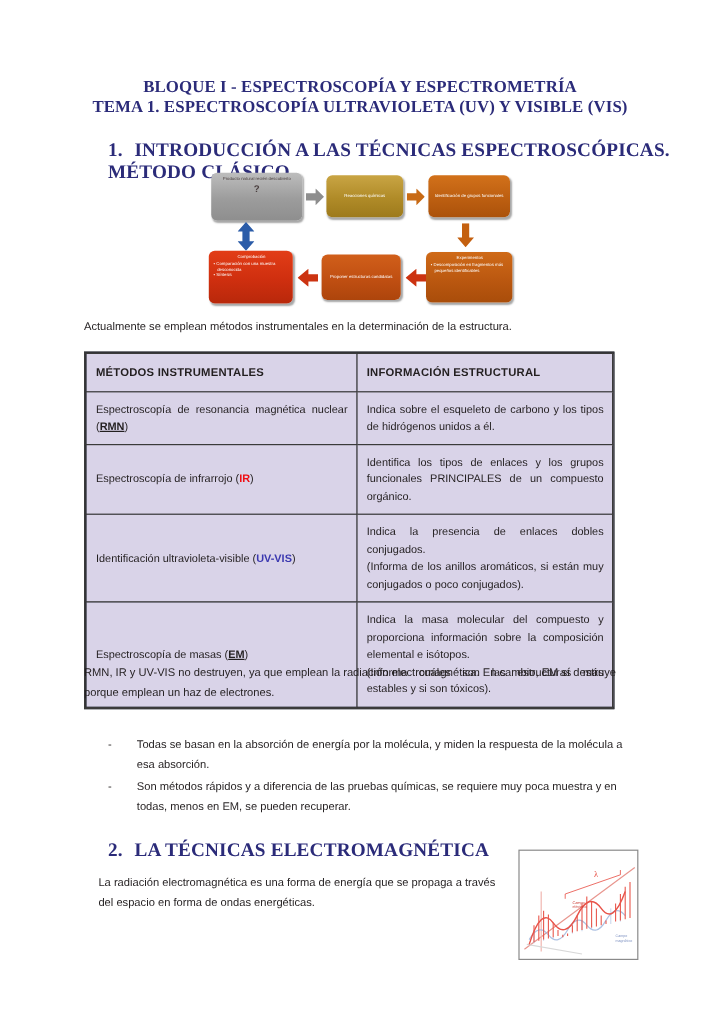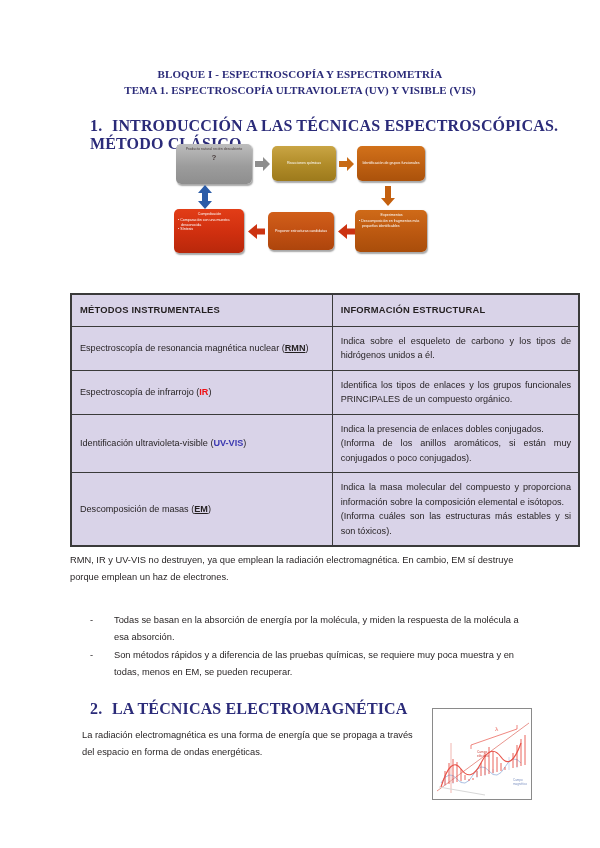--- a/index.html
+++ b/index.html
@@ -22,21 +22,21 @@
 
   
   .doc-title {
     position: absolute;
     left: 0; right: 0;
     top: 66px;
     text-align: center;
     color: #2b2b79;
     font-family: "Liberation Serif", serif;
     font-weight: bold;
-    font-size: 11px;
+    font-size: 14px;
     letter-spacing: 0.1px;
     line-height: 16px;
   }
   .doc-title .line2 { display: block; }
 
   .section-heading {
     position: absolute;
     color: #2b2b79;
     font-family: "Liberation Serif", serif;
     font-weight: bold;
@@ -84,21 +84,21 @@
     position: absolute;
     left: 4px;
     top: 0;
   }
 
   
   .table-wrap {
     position: absolute;
     left: 70px;
     top: 293px;
-    width: 510px;
+    width: 442px;
     border: 1.6px solid #3a3a3a;
     box-sizing: border-box;
     background: #0f172a;
   }
   table.instr {
     border-collapse: collapse;
     width: 100%;
     table-layout: fixed;
   }
   table.instr td {
@@ -266,20 +266,21 @@
       <path d="M17 4.5 H9 V0 L0 7.5 L9 15 V10.5 H17 Z" fill="#cc3311"></path>
     </svg>
     <svg class="arrow" id="ar-5" width="17" height="15" viewBox="0 0 17 15">
       <path d="M17 4.5 H9 V0 L0 7.5 L9 15 V10.5 H17 Z" fill="#cc3311"></path>
     </svg>
     <svg class="arrow" id="ar-6" width="14" height="24" viewBox="0 0 14 24">
       <path d="M7 0 L14 8 H10 V16 H14 L7 24 L0 16 H4 V8 H0 Z" fill="#2b5ca8"></path>
     </svg>
   </div>
 
+  <div class="body-text" id="para-actualmente">Actualmente se emplean métodos instrumentales en la determinación de la estructura.</div>
 
   <div class="table-wrap">
     <table class="instr">
       <tbody>
         <tr class="head">
           <td class="col-left">MÉTODOS INSTRUMENTALES</td>
           <td class="col-right">INFORMACIÓN ESTRUCTURAL</td>
         </tr>
 
         <tr>
@@ -292,21 +293,21 @@
           <td class="col-right justify-both">Identifica los tipos de enlaces y los grupos funcionales PRINCIPALES de un compuesto orgánico.</td>
         </tr>
 
         <tr>
           <td class="col-left"><span>Identificación ultravioleta-visible (</span><span class="tag-blue">UV-VIS</span><span>)</span></td>
           <td class="col-right" style="white-space:pre-line">Indica la presencia de enlaces dobles conjugados.
 (Informa de los anillos aromáticos, si están muy conjugados o poco conjugados).</td>
         </tr>
 
         <tr>
-          <td class="col-left"><span>Descomposición de masas (</span><span class="tag-bold">EM</span><span>)</span></td>
+          <td class="col-left"><span>Espectroscopía de masas (</span><span class="tag-bold">EM</span><span>)</span></td>
           <td class="col-right" style="white-space:pre-line">Indica la masa molecular del compuesto y proporciona información sobre la composición elemental e isótopos.
 (Informa cuáles son las estructuras más estables y si son tóxicos).</td>
         </tr>
       </tbody>
     </table>
   </div>
 
   <div class="body-text" id="para-rmn">RMN, IR y UV-VIS no destruyen, ya que emplean la radiación electromagnética. En cambio, EM sí destruye porque emplean un haz de electrones.</div>
 
   <ul class="bullets">

